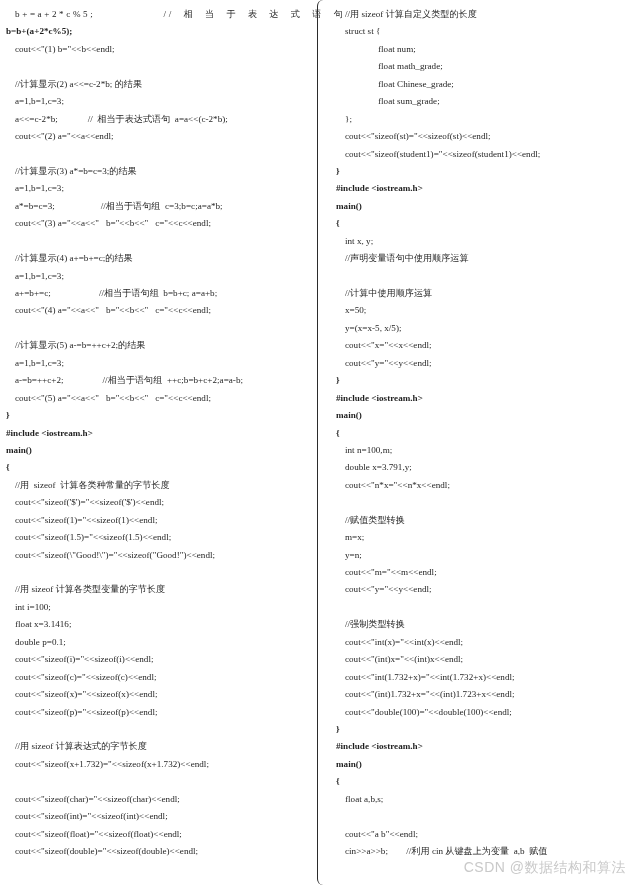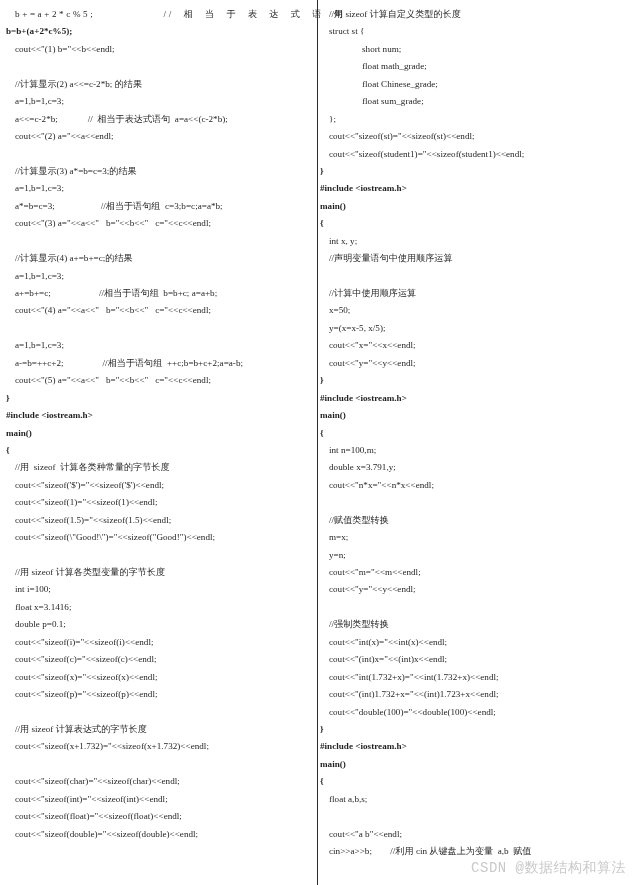--- a/index.html
+++ b/index.html
@@ -26,21 +26,22 @@
   .column {
     box-sizing: border-box;
     width: 317px;
     height: 885px;
     position: relative;
     padding: 6px 6px 0 6px;
   }
 
   .column.right {
     border-left: 1.2px solid #2b2b2b;
-    padding-left: 2px;
+    padding-left: 18px;
+    border-radius: 6px;
   }
 
   .code-line {
     font-size: 9.1px;
     line-height: 17.45px;
     height: 17.45px;
     white-space: pre;
     letter-spacing: 0.02px;
     color: #1f1f1f;
     font-family: "Liberation Serif", "DejaVu Serif", serif;
@@ -56,21 +57,21 @@
   
   .tracked { letter-spacing: 2.6px; }
 
   .wm {
     position: absolute;
     right: 8px;
     bottom: 8px;
     font-size: 14px;
     color: #c9c9c9;
     letter-spacing: 0.5px;
-    font-family: Liberation Mono, monospace;
+    font-family: Liberation Sans, sans-serif;
     user-select: none;
     white-space: nowrap;
   }
 </style>
 </head>
 <body>
 
 <div id="page">
 
   <div class="column left" id="left-col">
@@ -86,20 +87,21 @@
       <div class="code-line i1">//计算显示(3) a*=b=c=3;的结果</div>
       <div class="code-line i1">a=1,b=1,c=3;</div>
       <div class="code-line i1">a*=b=c=3;                    //相当于语句组  c=3;b=c;a=a*b;</div>
       <div class="code-line i1">cout&lt;&lt;"(3) a="&lt;&lt;a&lt;&lt;"   b="&lt;&lt;b&lt;&lt;"   c="&lt;&lt;c&lt;&lt;endl;</div>
       <div class="code-line i0 blank"></div>
       <div class="code-line i1">//计算显示(4) a+=b+=c;的结果</div>
       <div class="code-line i1">a=1,b=1,c=3;</div>
       <div class="code-line i1">a+=b+=c;                     //相当于语句组  b=b+c; a=a+b;</div>
       <div class="code-line i1">cout&lt;&lt;"(4) a="&lt;&lt;a&lt;&lt;"   b="&lt;&lt;b&lt;&lt;"   c="&lt;&lt;c&lt;&lt;endl;</div>
       <div class="code-line i0 blank"></div>
+      <div class="code-line i1">//计算显示(5) a-=b=++c+2;的结果</div>
       <div class="code-line i1">a=1,b=1,c=3;</div>
       <div class="code-line i1">a-=b=++c+2;                 //相当于语句组  ++c;b=b+c+2;a=a-b;</div>
       <div class="code-line i1">cout&lt;&lt;"(5) a="&lt;&lt;a&lt;&lt;"   b="&lt;&lt;b&lt;&lt;"   c="&lt;&lt;c&lt;&lt;endl;</div>
       <div class="code-line i0">}</div>
       <div class="code-line i0">#include &lt;iostream.h&gt;</div>
       <div class="code-line i0">main()</div>
       <div class="code-line i0">{</div>
       <div class="code-line i1">//用  sizeof  计算各类种常量的字节长度</div>
       <div class="code-line i1">cout&lt;&lt;"sizeof('$')="&lt;&lt;sizeof('$')&lt;&lt;endl;</div>
       <div class="code-line i1">cout&lt;&lt;"sizeof(1)="&lt;&lt;sizeof(1)&lt;&lt;endl;</div>
@@ -120,21 +122,21 @@
       <div class="code-line i0 blank"></div>
       <div class="code-line i1">cout&lt;&lt;"sizeof(char)="&lt;&lt;sizeof(char)&lt;&lt;endl;</div>
       <div class="code-line i1">cout&lt;&lt;"sizeof(int)="&lt;&lt;sizeof(int)&lt;&lt;endl;</div>
       <div class="code-line i1">cout&lt;&lt;"sizeof(float)="&lt;&lt;sizeof(float)&lt;&lt;endl;</div>
       <div class="code-line i1">cout&lt;&lt;"sizeof(double)="&lt;&lt;sizeof(double)&lt;&lt;endl;</div>
     </div>
 
   <div class="column right" id="right-col">
       <div class="code-line i1">//用 sizeof 计算自定义类型的长度</div>
       <div class="code-line i1">struct st {</div>
-      <div class="code-line i3">short num;</div>
+      <div class="code-line i3">float num;</div>
       <div class="code-line i3">float math_grade;</div>
       <div class="code-line i3">float Chinese_grade;</div>
       <div class="code-line i3">float sum_grade;</div>
       <div class="code-line i1">};</div>
       <div class="code-line i1">cout&lt;&lt;"sizeof(st)="&lt;&lt;sizeof(st)&lt;&lt;endl;</div>
       <div class="code-line i1">cout&lt;&lt;"sizeof(student1)="&lt;&lt;sizeof(student1)&lt;&lt;endl;</div>
       <div class="code-line i0">}</div>
       <div class="code-line i0">#include &lt;iostream.h&gt;</div>
       <div class="code-line i0">main()</div>
       <div class="code-line i0">{</div>

